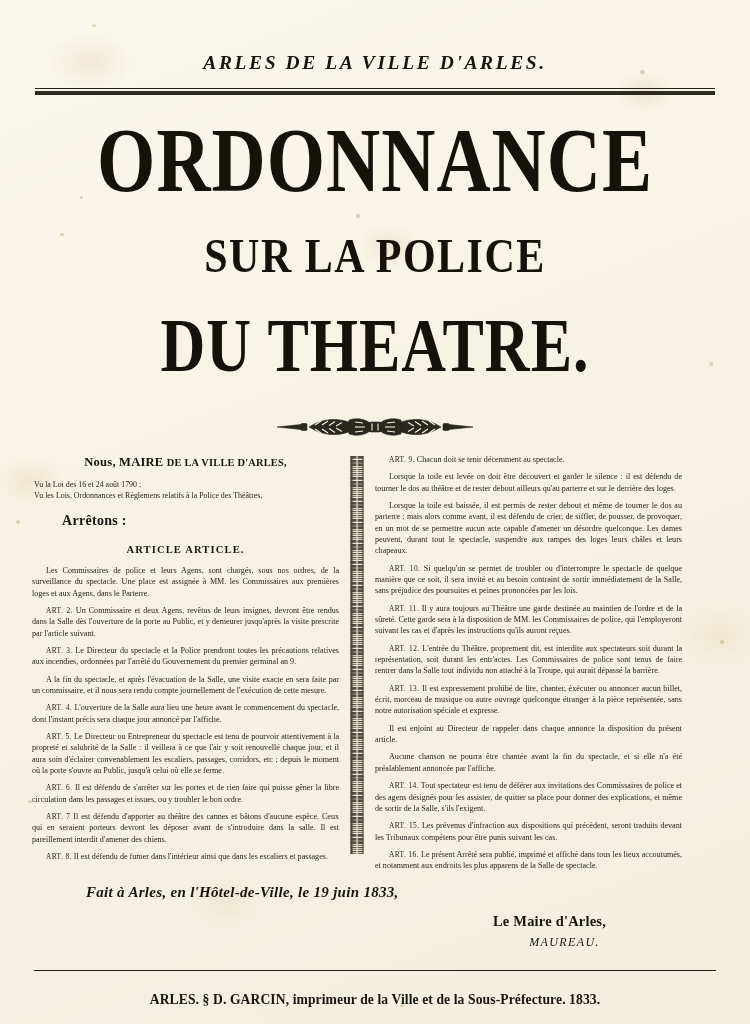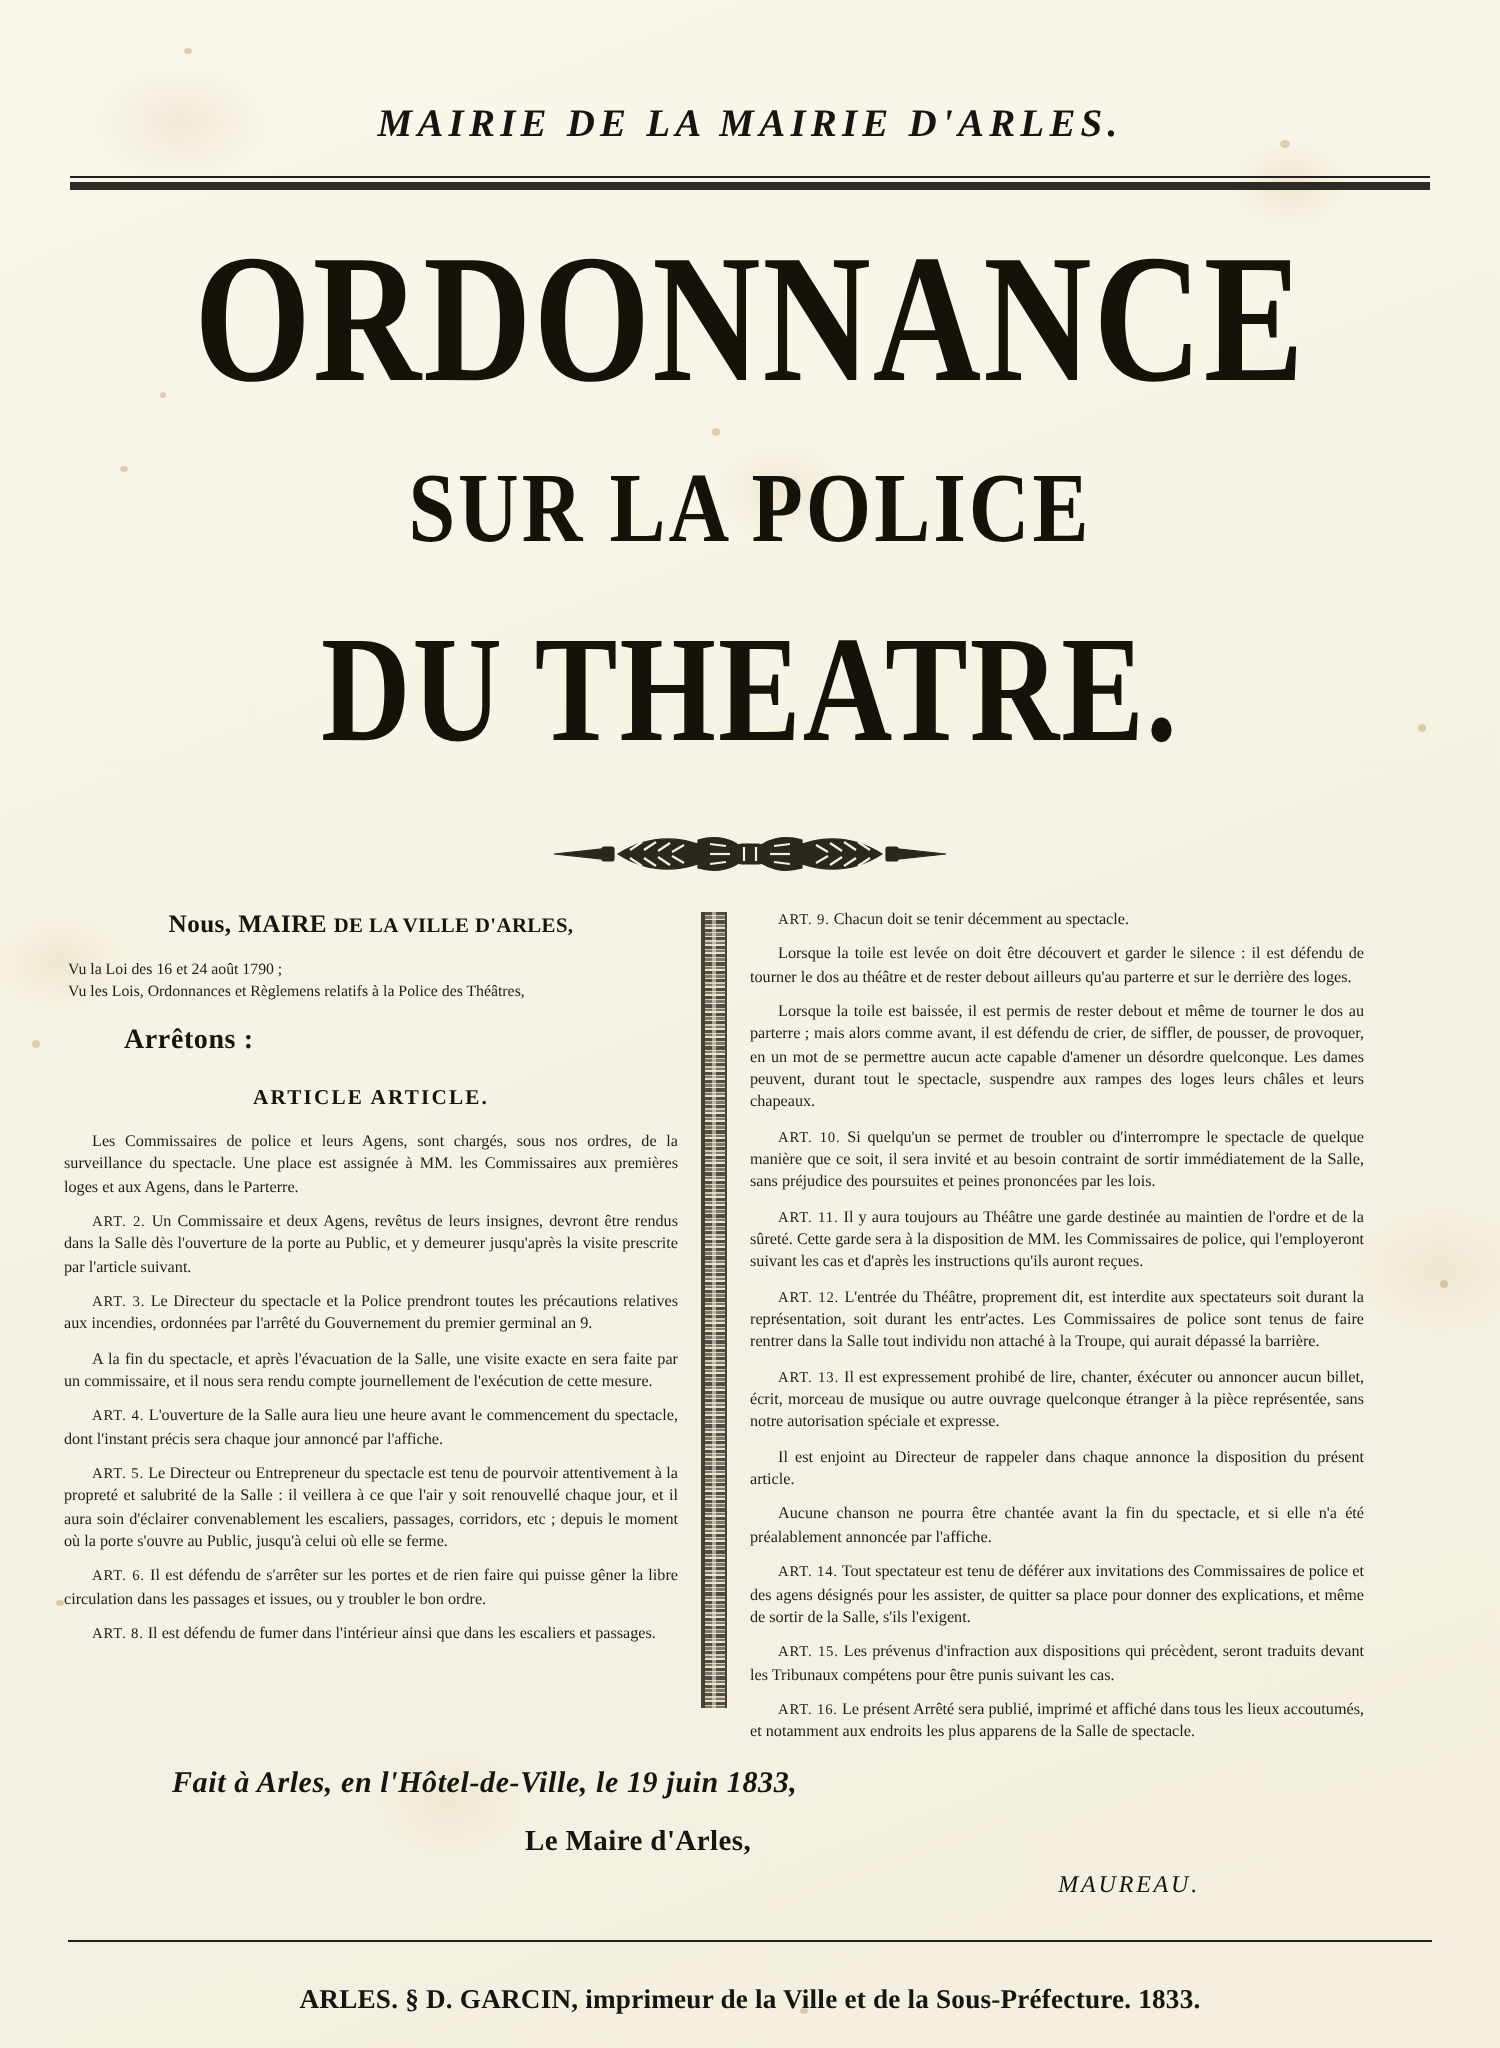--- a/index.html
+++ b/index.html
@@ -212,21 +212,21 @@
   .sig-wrap { margin-top: 12px; }
   .fait {
     font-weight: bold;
     font-style: italic;
     font-size: 15px;
     letter-spacing: .3px;
     padding-left: 54px;
     color: #17150f;
   }
   .maire {
-    text-align: center;
+    text-align: right;
     font-weight: bold;
     font-size: 14.5px;
     margin-top: 12px;
     padding-right: 112px;
     letter-spacing: .2px;
     color: #17150f;
   }
   .maureau {
     text-align: right;
     font-weight: normal;
@@ -264,21 +264,21 @@
   <div class="speck" style="left:80px;top:196px;width:3px;height:3px;"></div>
   <div class="speck" style="left:60px;top:233px;width:4px;height:3px;"></div>
   <div class="speck" style="left:709px;top:362px;width:4px;height:4px;"></div>
   <div class="speck" style="left:16px;top:520px;width:4px;height:4px;"></div>
   <div class="speck" style="left:28px;top:800px;width:4px;height:3px;"></div>
   <div class="speck" style="left:720px;top:640px;width:4px;height:4px;"></div>
   <div class="speck" style="left:400px;top:1004px;width:4px;height:3px;"></div>
 
   <div class="inner">
 
-    <div class="mairie">MAIRIE DE LA MAIRIE D'ARLES.</div>
+    <div class="mairie">ARLES DE LA VILLE D'ARLES.</div>
     <div class="rule-thin"></div>
     <div class="rule-thick"></div>
 
     <div class="title-block">
       <div class="t-ordonnance">ORDONNANCE</div>
       <div class="t-sur">SUR LA POLICE</div>
       <div class="t-du">DU THEATRE.</div>
     </div>
 
     <div class="ornament">
@@ -341,20 +341,21 @@
         <div class="article-premier">ARTICLE ARTICLE.</div>
 
         <div>
           <p class="para"><span class="artno"></span> <span>Les Commissaires de police et leurs Agens, sont chargés, sous nos ordres, de la surveillance du spectacle. Une place est assignée à MM. les Commissaires aux premières loges et aux Agens, dans le Parterre.</span></p>
           <p class="para"><span class="artno">ART. 2.</span> <span>Un Commissaire et deux Agens, revêtus de leurs insignes, devront être rendus dans la Salle dès l'ouverture de la porte au Public, et y demeurer jusqu'après la visite prescrite par l'article suivant.</span></p>
           <p class="para"><span class="artno">ART. 3.</span> <span>Le Directeur du spectacle et la Police prendront toutes les précautions relatives aux incendies, ordonnées par l'arrêté du Gouvernement du premier germinal an 9.</span></p>
           <p class="para"><span class="artno"></span> <span>A la fin du spectacle, et après l'évacuation de la Salle, une visite exacte en sera faite par un commissaire, et il nous sera rendu compte journellement de l'exécution de cette mesure.</span></p>
           <p class="para"><span class="artno">ART. 4.</span> <span>L'ouverture de la Salle aura lieu une heure avant le commencement du spectacle, dont l'instant précis sera chaque jour annoncé par l'affiche.</span></p>
           <p class="para"><span class="artno">ART. 5.</span> <span>Le Directeur ou Entrepreneur du spectacle est tenu de pourvoir attentivement à la propreté et salubrité de la Salle : il veillera à ce que l'air y soit renouvellé chaque jour, et il aura soin d'éclairer convenablement les escaliers, passages, corridors, etc ; depuis le moment où la porte s'ouvre au Public, jusqu'à celui où elle se ferme.</span></p>
           <p class="para"><span class="artno">ART. 6.</span> <span>Il est défendu de s'arrêter sur les portes et de rien faire qui puisse gêner la libre circulation dans les passages et issues, ou y troubler le bon ordre.</span></p>
+          <p class="para"><span class="artno">ART. 7</span> <span>Il est défendu d'apporter au théâtre des cannes et bâtons d'aucune espèce. Ceux qui en seraient porteurs devront les déposer avant de s'introduire dans la salle. Il est pareillement interdit d'amener des chiens.</span></p>
           <p class="para"><span class="artno">ART. 8.</span> <span>Il est défendu de fumer dans l'intérieur ainsi que dans les escaliers et passages.</span></p>
         </div>
       </div>
 
       <div class="col-divider">
         <div class="rail"></div>
         <div class="spine"></div>
       </div>
 
       <div class="col col-right">

